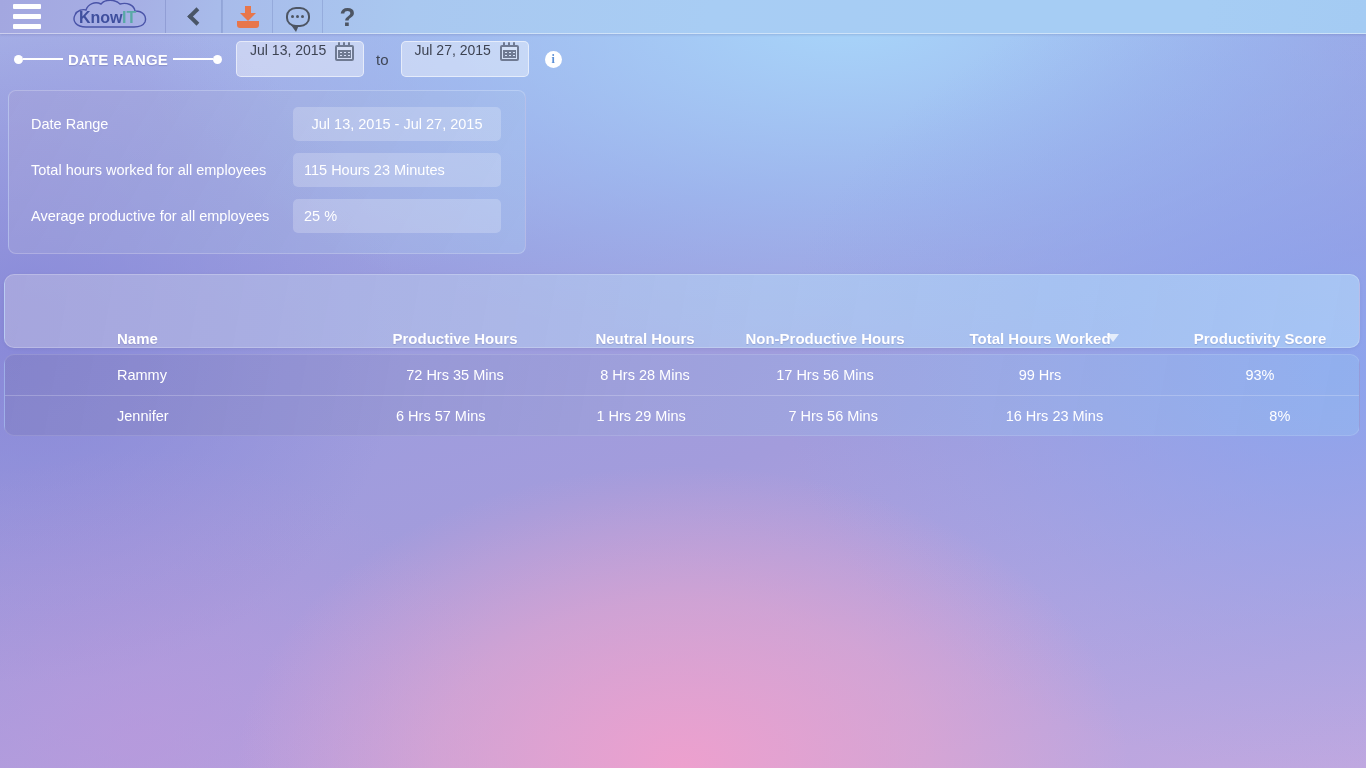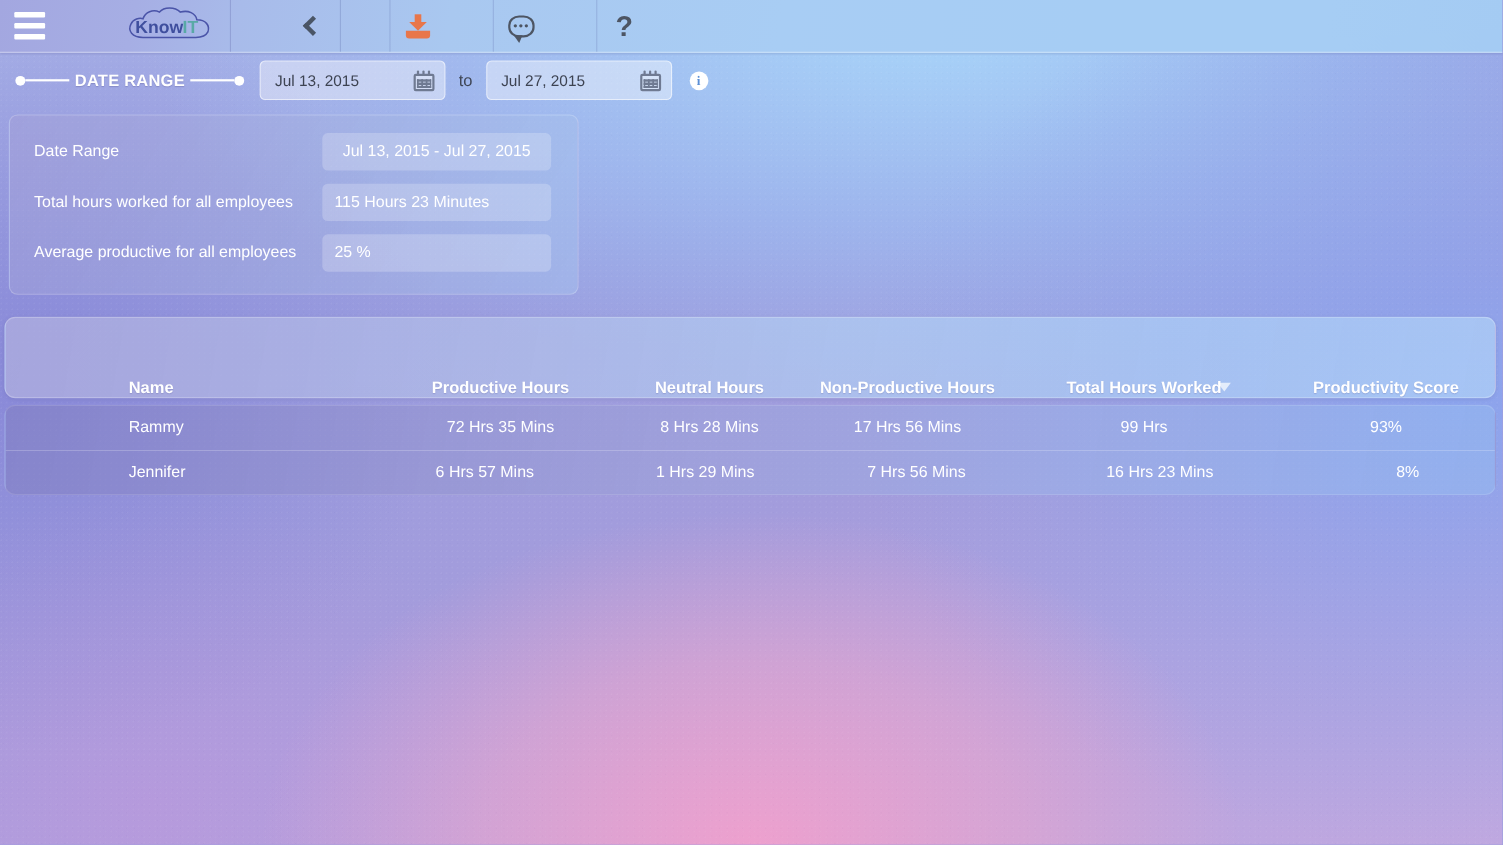--- a/index.html
+++ b/index.html
@@ -40,27 +40,26 @@
     background-image:
       radial-gradient(circle at 1px 1px, rgba(255,255,255,0.55) 0.6px, transparent 0.7px),
       radial-gradient(circle at 3px 4px, rgba(80,70,140,0.35) 0.6px, transparent 0.7px);
     background-size: 5px 5px, 7px 7px;
   }
 
   #app { position: relative; z-index: 2; width: 1366px; height: 768px; }
 
   
   #topbar {
-    height: 48px;
+    height: 34px;
     display: flex;
     align-items: center;
     background: linear-gradient(100deg, #a3a7e0 0%, #a6aee4 9%, #a8bbea 16%, #a9c8f0 30%, #a8cdf4 52%, #a6cdf4 72%, #a6cdf4 88%, #a4cbf3 100%);
     border-bottom: 1px solid rgba(255,255,255,0.45);
     box-shadow: 0 1px 2px rgba(60,60,120,0.18);
-    gap: 44px;
   }
 
   .tb-cell {
     display: flex;
     align-items: center;
     justify-content: center;
     height: 100%;
   }
 
   #menu-btn { width: 54px; }
@@ -132,27 +131,27 @@
     color: #ffffff;
     font-size: 15px;
     font-weight: bold;
     letter-spacing: 0.2px;
     padding: 0 5px;
     white-space: nowrap;
     text-shadow: 0 1px 1px rgba(90,90,150,0.35);
   }
 
   .date-field {
-    width: 169px;
+    width: 128px;
     height: 36px;
     border-radius: 5px;
     background: rgba(255,255,255,0.40);
     border: 1px solid rgba(255,255,255,0.55);
     display: flex;
-    align-items: center;
+    align-items: flex-start;
     justify-content: space-between;
     padding: 0 9px 0 13px;
     cursor: pointer;
   }
   .date-field .dval { font-size: 14px; color: #3d4352; }
 
   .cal-icon { width: 19px; height: 19px; position: relative; flex: none; }
   .cal-icon .cal-body {
     position: absolute; left: 0; top: 3px;
     width: 19px; height: 16px;

